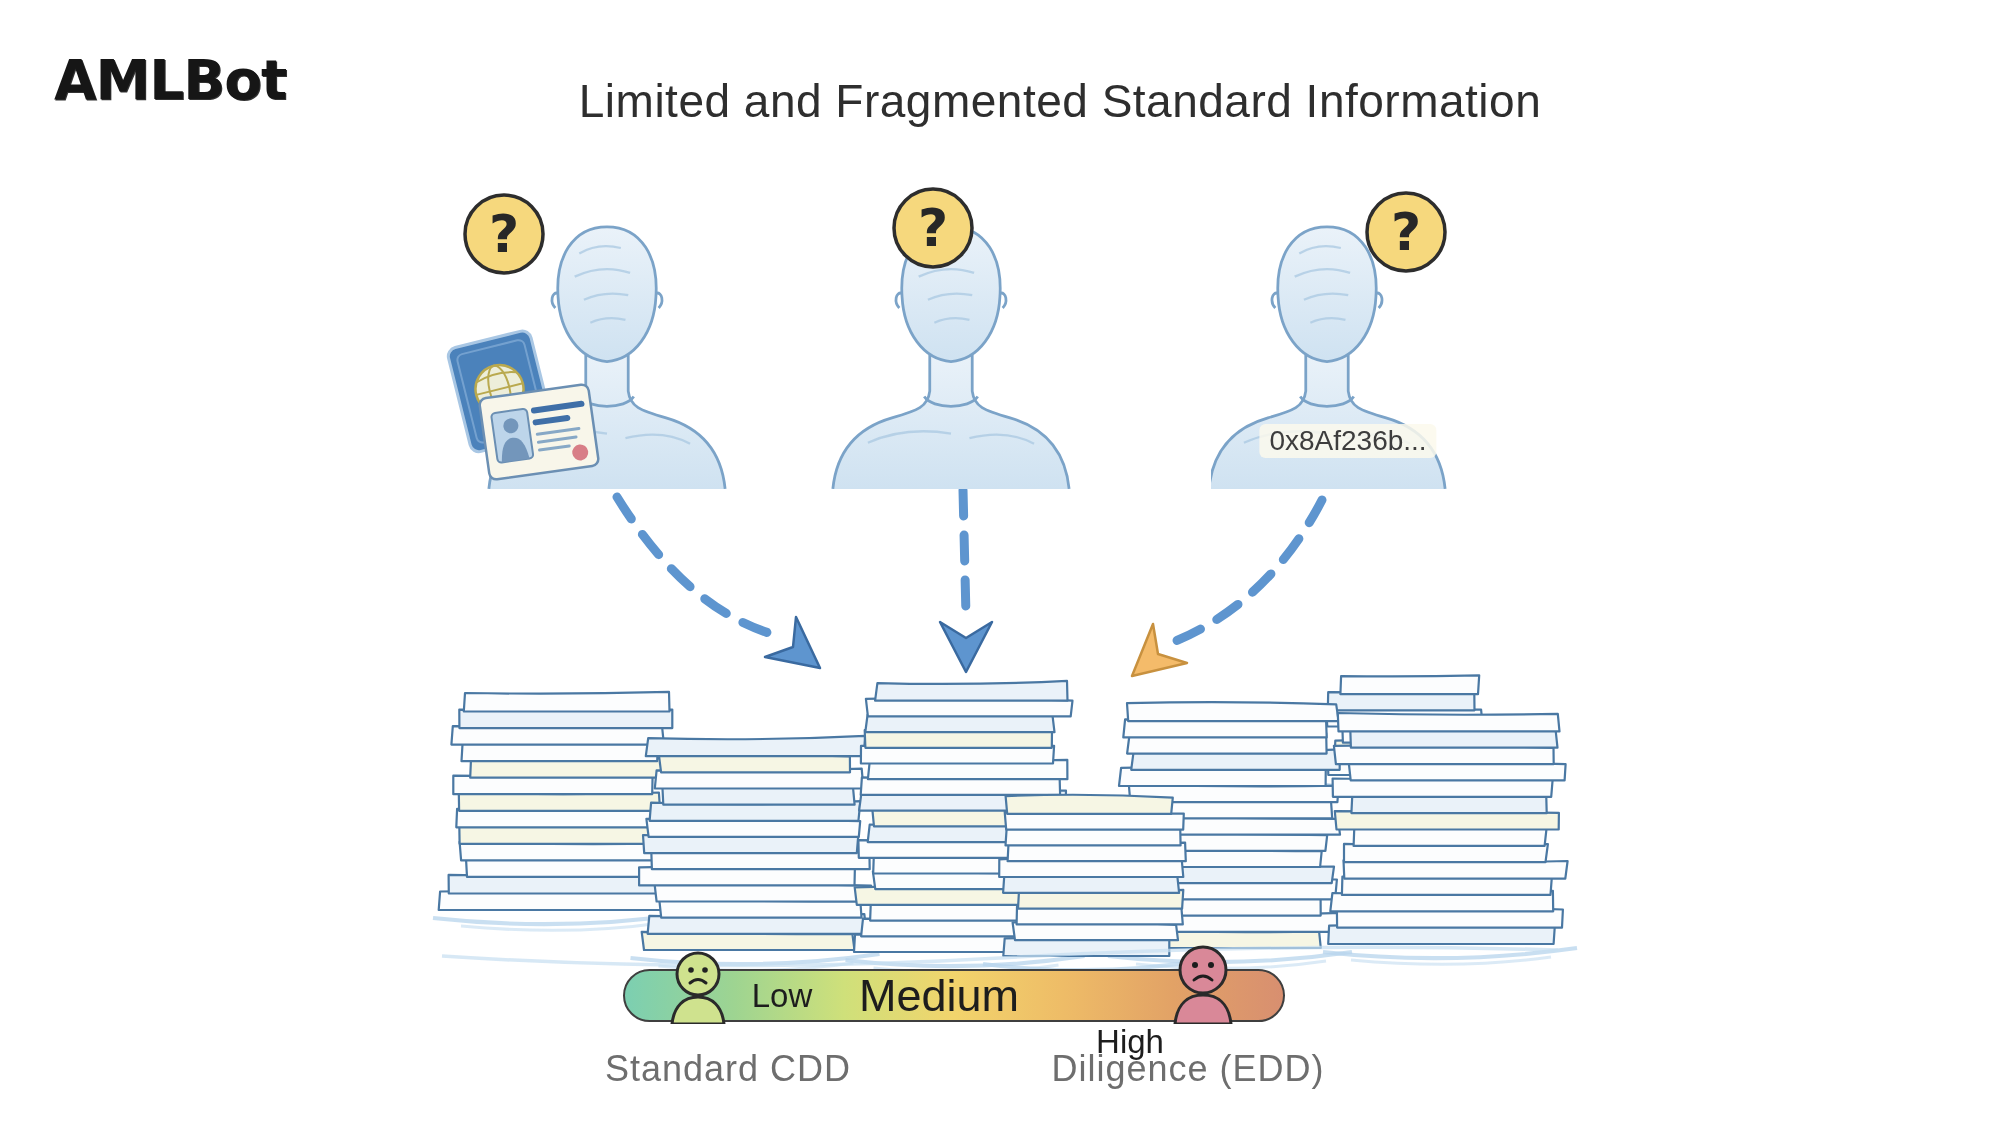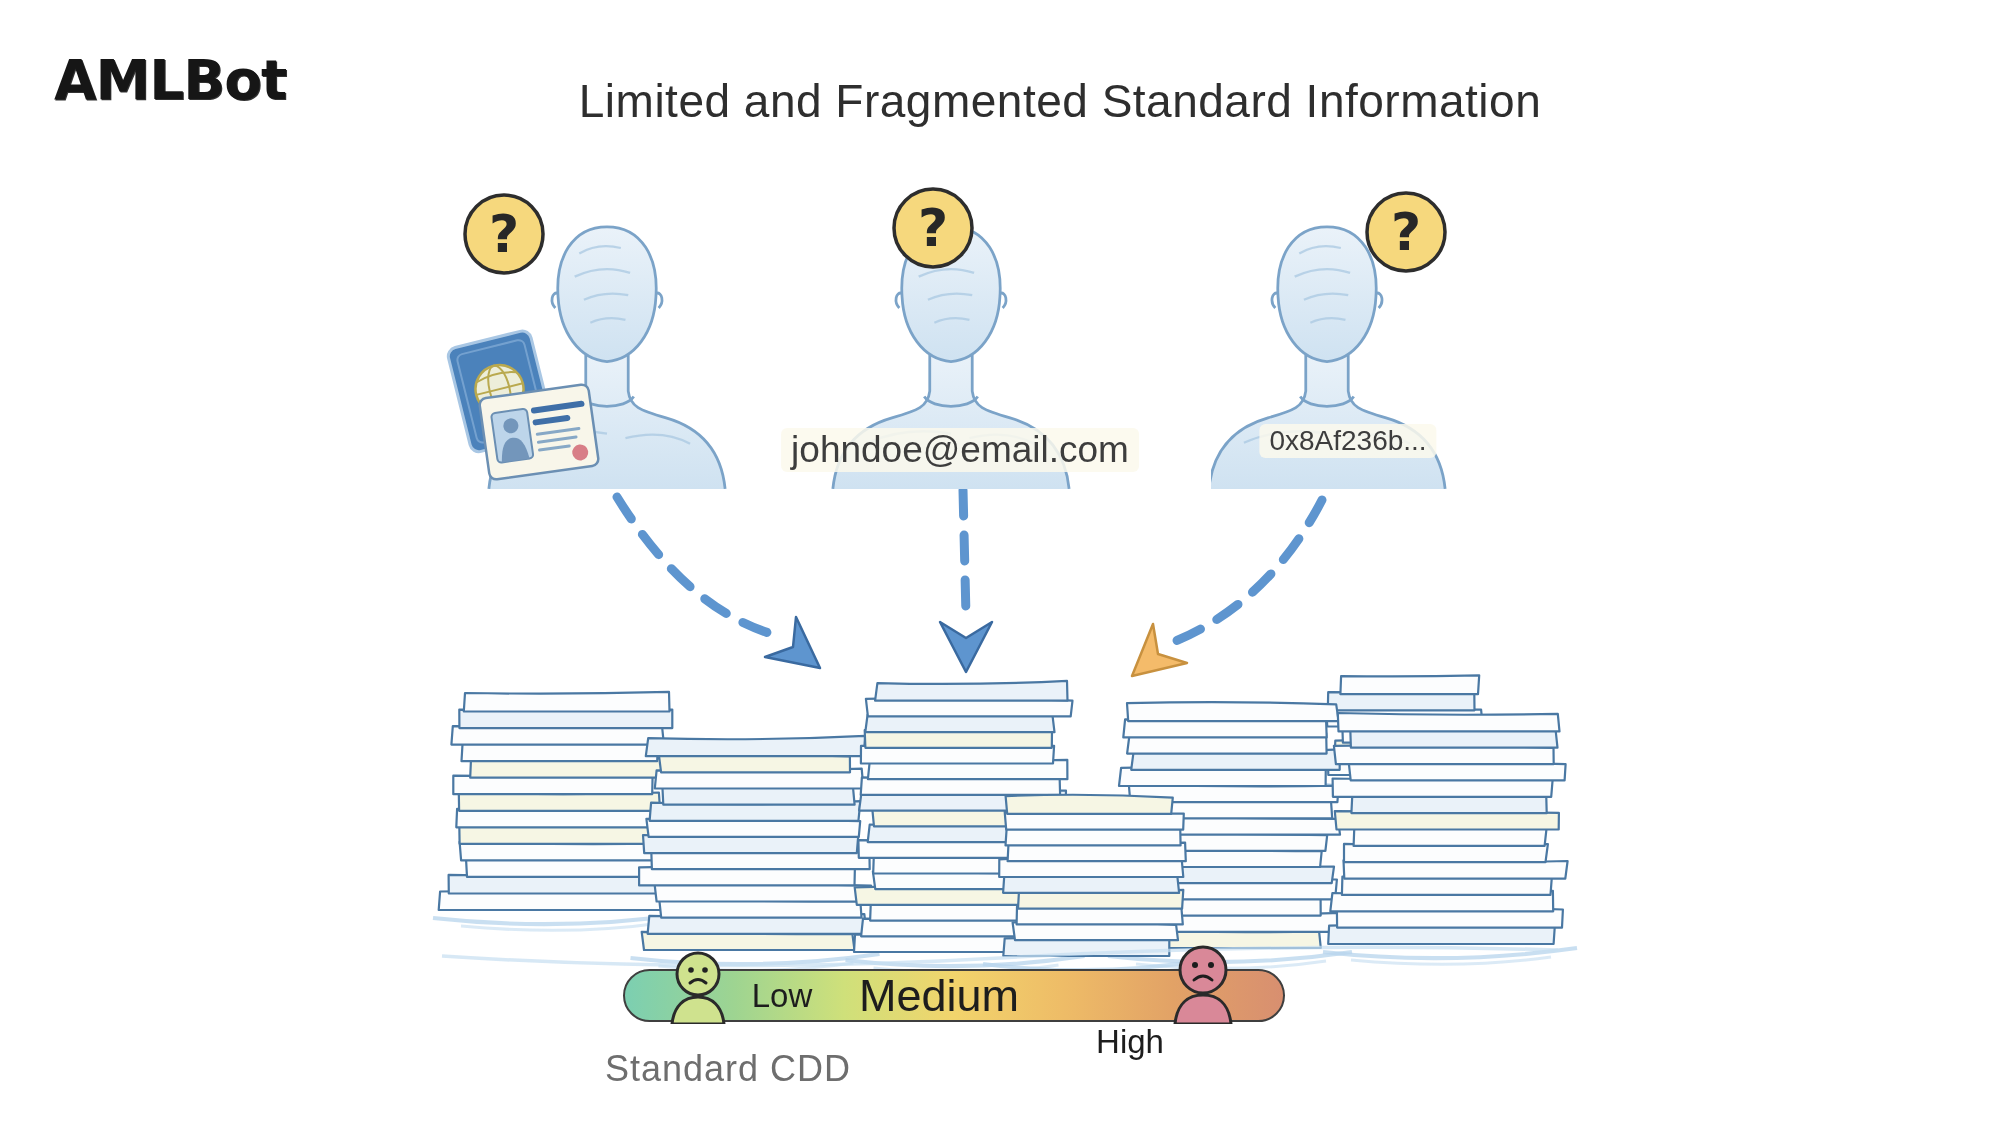--- a/index.html
+++ b/index.html
@@ -212,21 +212,20 @@
   </svg>
 
   <svg class="abs" style="left:1211px;top:185px" width="290" height="320" viewBox="0 0 290 320">
     <use href="#person-shape" transform="translate(-4,27) scale(0.923)"></use>
     <g>
       <circle class="q-badge-circle" cx="195" cy="47" r="39"></circle>
       <text class="q-text" x="195" y="65">?</text>
     </g>
   </svg>
 
-  <div class="abs id-tag" style="left:960px;top:428px">johndoe@email.com</div>
   <div class="abs id-tag" style="left:1348px;top:424px;font-size:28px">0x8Af236b...</div>
 
   <div class="abs risk-bar" style="background: linear-gradient(90deg, rgb(124, 207, 177), rgb(158, 212, 145), rgb(207, 224, 122), rgb(242, 212, 108), rgb(238, 188, 103), rgb(226, 162, 102), rgb(216, 143, 112));">
     <div class="bar-label bar-low">Low</div>
     <div class="bar-label bar-medium">Medium</div>
     <div class="bar-label bar-high">High</div>
   </div>
 
   <svg class="abs" style="left:666px;top:950px" width="64" height="74" viewBox="0 0 64 74">
     <path d="M6,74 C8,56 18,47 32,47 C46,47 56,56 58,74 Z" fill="#cfe28e" stroke="#2a2a2a" stroke-width="3"></path>
@@ -238,13 +237,14 @@
 
   <svg class="abs" style="left:1168px;top:944px" width="70" height="80" viewBox="0 0 70 80">
     <path d="M7,80 C9,60 20,51 35,51 C50,51 61,60 63,80 Z" fill="#d98898" stroke="#2a2a2a" stroke-width="3"></path>
     <circle cx="35" cy="26" r="23" fill="#d98898" stroke="#2a2a2a" stroke-width="3"></circle>
     <circle cx="27" cy="21" r="3" fill="#1d1d1d"></circle>
       <circle cx="43" cy="21" r="3" fill="#1d1d1d"></circle>
     <path d="M26,36 Q35,28 44,36" fill="none" stroke="#1d1d1d" stroke-width="3" stroke-linecap="round"></path>
   </svg>
 
   <div class="abs caption" style="left:728px;top:1048px">Standard CDD</div>
+  <div class="abs caption" style="left:1188px;top:1048px">Diligence (EDD)</div>
 </div>
 
 </body></html>

